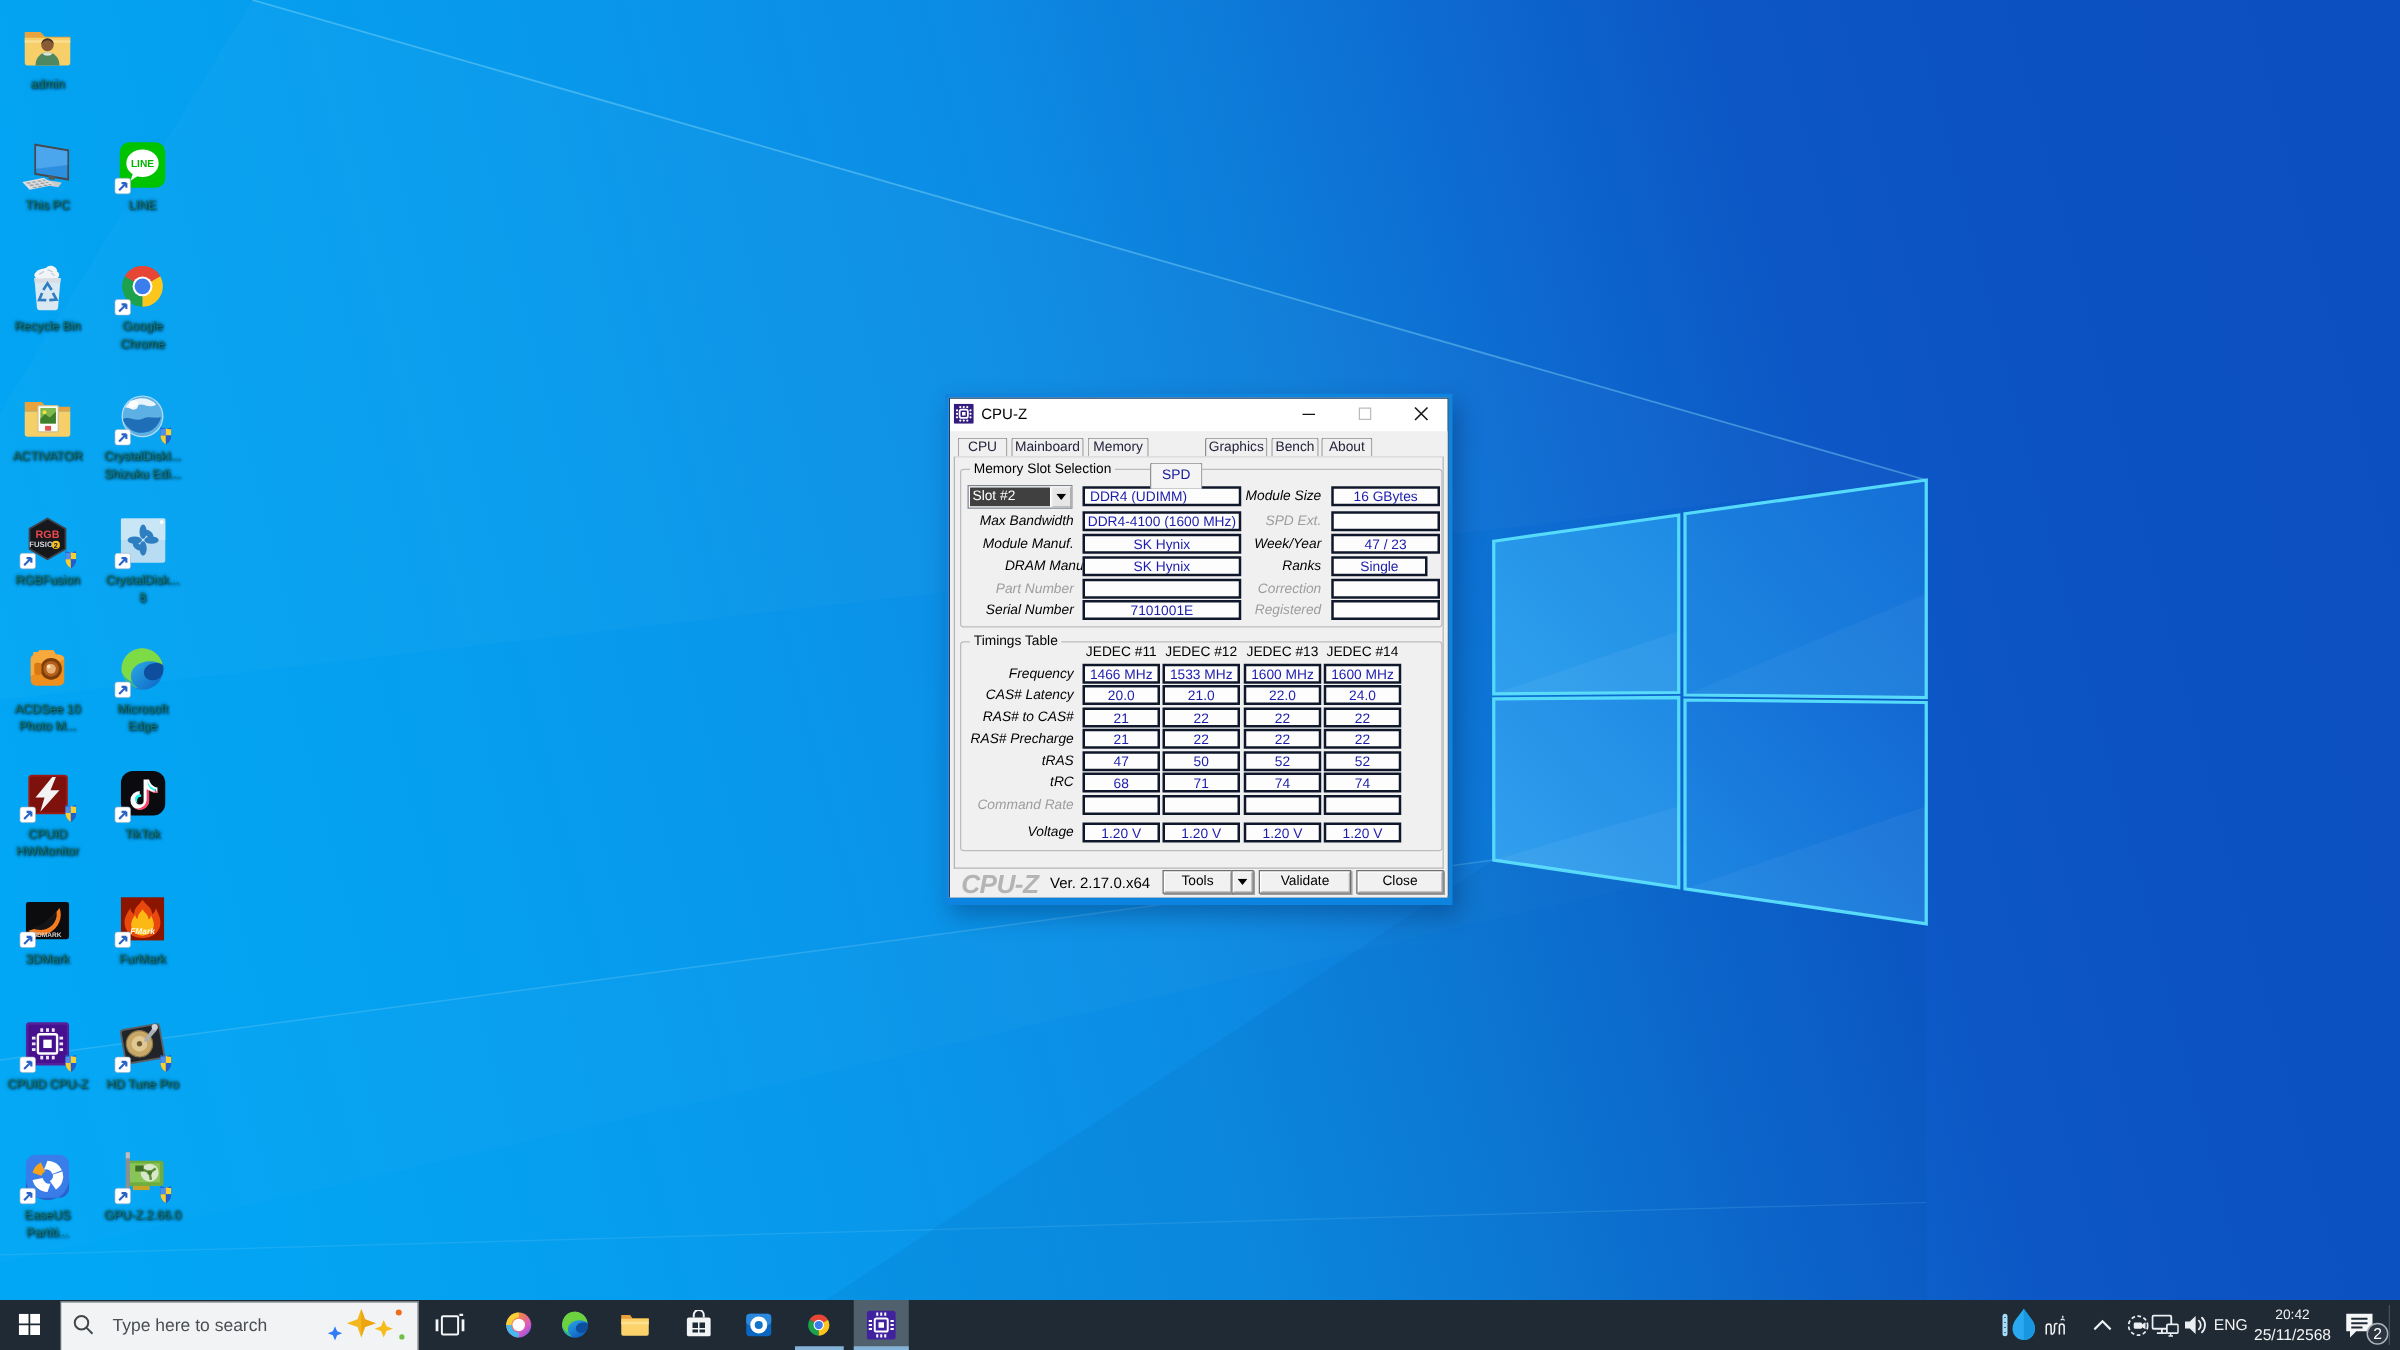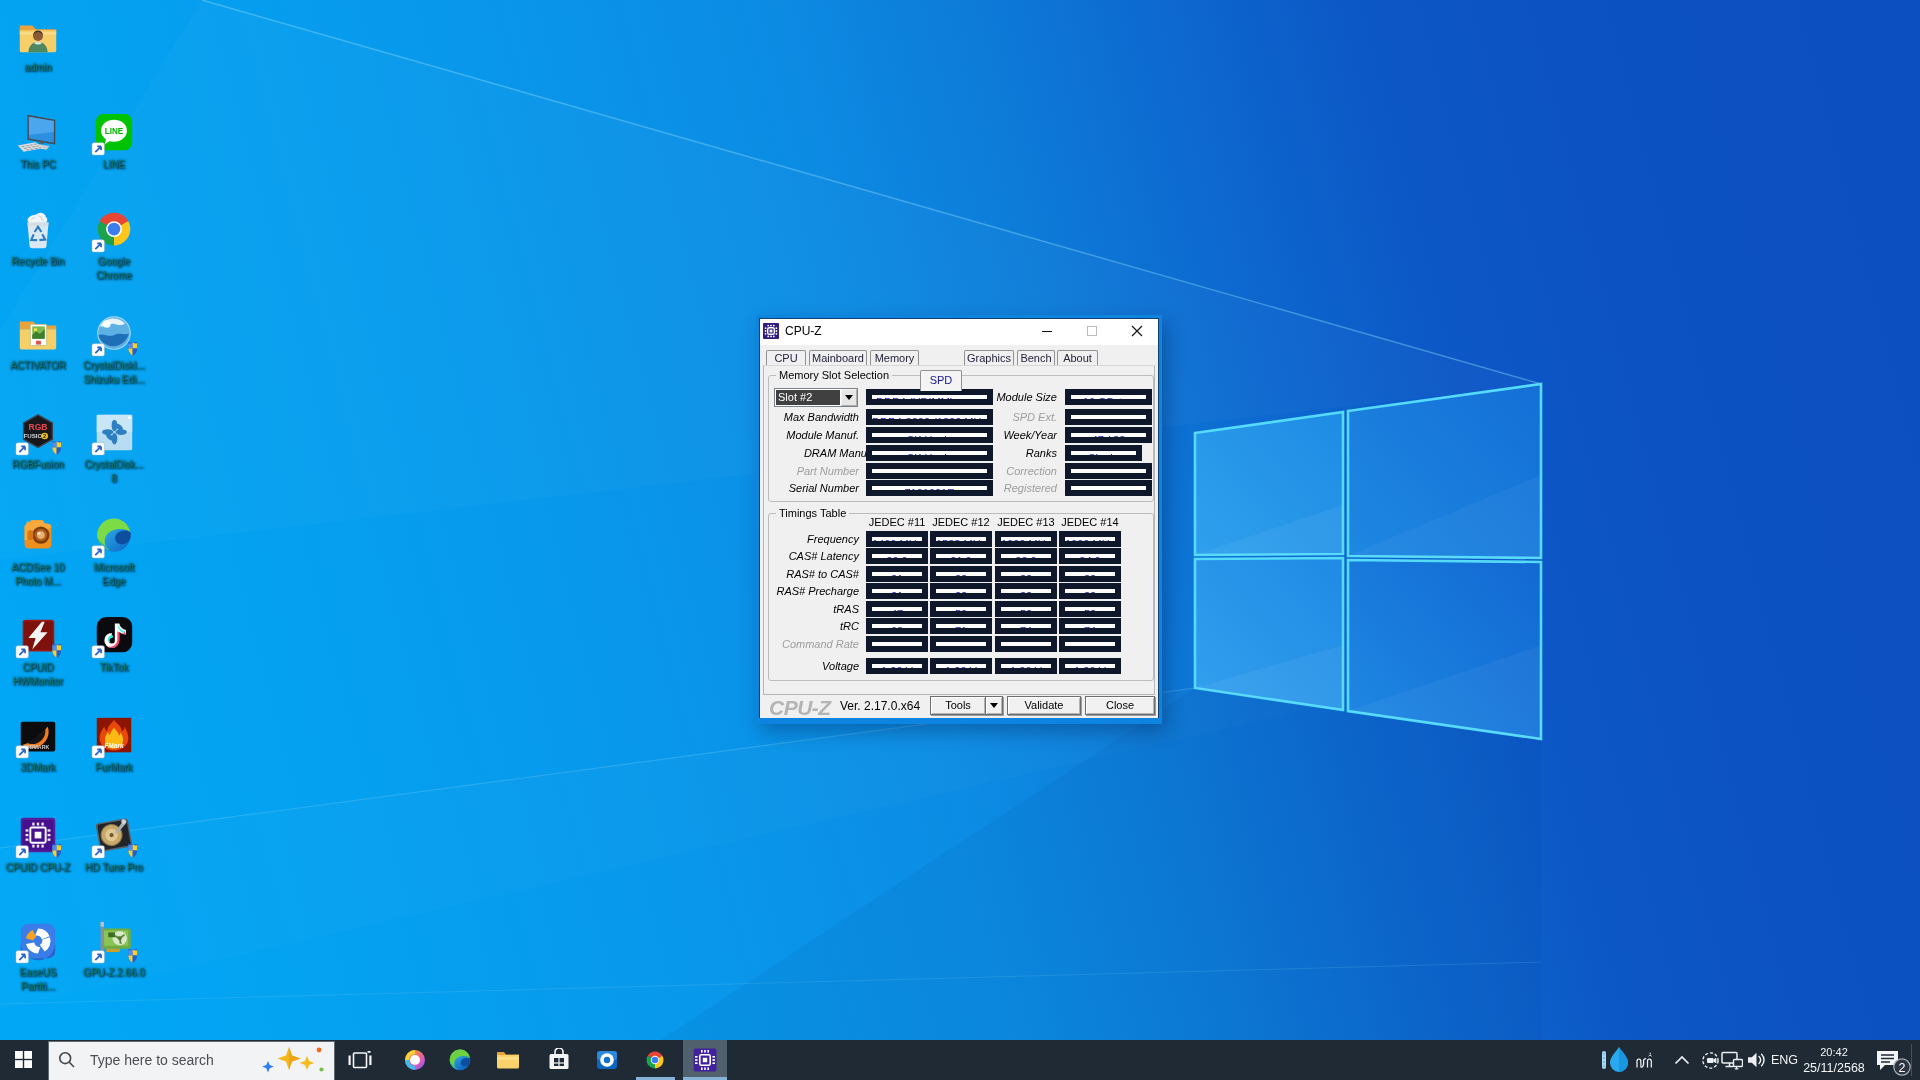--- a/index.html
+++ b/index.html
@@ -19,21 +19,21 @@
            border:1px solid #14406a; background:#fff; }
   .wabs { position:absolute; font-size:11px; }
   .tab { position:absolute; top:35px; height:16px; background:#f0f0f0;
          border:1px solid #919191; border-bottom:none; border-radius:2px 2px 0 0;
          font-size:11px; color:#24243c; text-align:center; line-height:15px; }
   .tabsel { top:31px; height:21px; background:#f4f4f4; color:#16169a; line-height:19px; z-index:3;margin-top:24px;}
   #tabpanel { position:absolute; left:7px; top:50px; width:392px; height:330px;
               background:#f0f0f0; border:1px solid #b5b5b5; border-top-color:#d8d8d8; }
   .grp { position:absolute; border:1px solid #bcbcbc; border-radius:3px; }
   .leg { position:absolute; top:-7px; left:7px; background:#f0f0f0; padding:0 3px; font-size:11px; color:#000; white-space:nowrap; }
-  .fld { position:absolute; background:#fdfdfd; border:6px solid #0f172a; font-size:11px;
+  .fld { position:absolute; background:#fdfdfd; border:2px solid #0f172a; font-size:11px;
          color:#1c1cab; text-align:center; line-height:14px; height:16px; overflow:hidden; white-space:nowrap;}
   .lb  { position:absolute; font-size:11px; color:#000; text-align:right; line-height:16px; white-space:nowrap;font-style:italic;}
   .gy  { color:#9d9d9d; }
   .btn { position:absolute; height:19px; background:#f1f1f1; border:1px solid #6e6e6e;
          box-shadow: inset 1px 1px 0 #ffffff, inset -1px -1px 0 #b4b4b4, 1px 1px 0 rgba(90,90,90,.55);
          font-size:11px; color:#000; text-align:center; line-height:17px; }
   
   #tb { position:absolute; left:0; top:1040px; width:1920px; height:40px; background:#1f2a35; }
   .tbicon { position:absolute; top:1048px; width:24px; height:24px; }
 </style>
@@ -428,21 +428,21 @@
     <div style="position:absolute;right:0;top:0;width:16px;height:17px;background:#e6e6e6;border:1px solid #aeaeae;border-top-color:#f5f5f5;border-left-color:#f5f5f5">
       <svg width="8" height="5" style="position:absolute;left:3px;top:5px">
             <path d="M0 0 h8 l-4 5 z" fill="#000"></path>
           </svg>
     </div>
   </div>
   <div class="fld" style="left:110px;top:74px;width:127px;text-align:left;padding-left:4px">DDR4 (UDIMM)</div>
   <div class="lb" style="left:160px;top:74px;width:141px">Module Size</div>
   <div class="fld" style="left:309px;top:74px;width:87px">16 GBytes</div>
   <div class="lb" style="left:18px;top:94px;width:85px">Max Bandwidth</div>
-  <div class="fld" style="left:110px;top:94px;width:127px">DDR4-3200 (1800 MHz)</div>
+  <div class="fld" style="left:110px;top:94px;width:127px">DDR4-4100 (1600 MHz)</div>
   <div class="lb gy" style="left:160px;top:94px;width:141px">SPD Ext.</div>
   <div class="fld" style="left:309px;top:94px;width:87px"></div>
   <div class="lb" style="left:18px;top:112px;width:85px">Module Manuf.</div>
   <div class="fld" style="left:110px;top:112px;width:127px">SK Hynix</div>
   <div class="lb" style="left:160px;top:112px;width:141px">Week/Year</div>
   <div class="fld" style="left:309px;top:112px;width:87px">47 / 23</div>
   <div class="lb" style="left:32px;top:130px;width:85px">DRAM Manuf.</div>
   <div class="fld" style="left:110px;top:130px;width:127px">SK Hynix</div>
   <div class="lb" style="left:160px;top:130px;width:141px">Ranks</div>
   <div class="fld" style="left:309px;top:130px;width:77px">Single</div>

